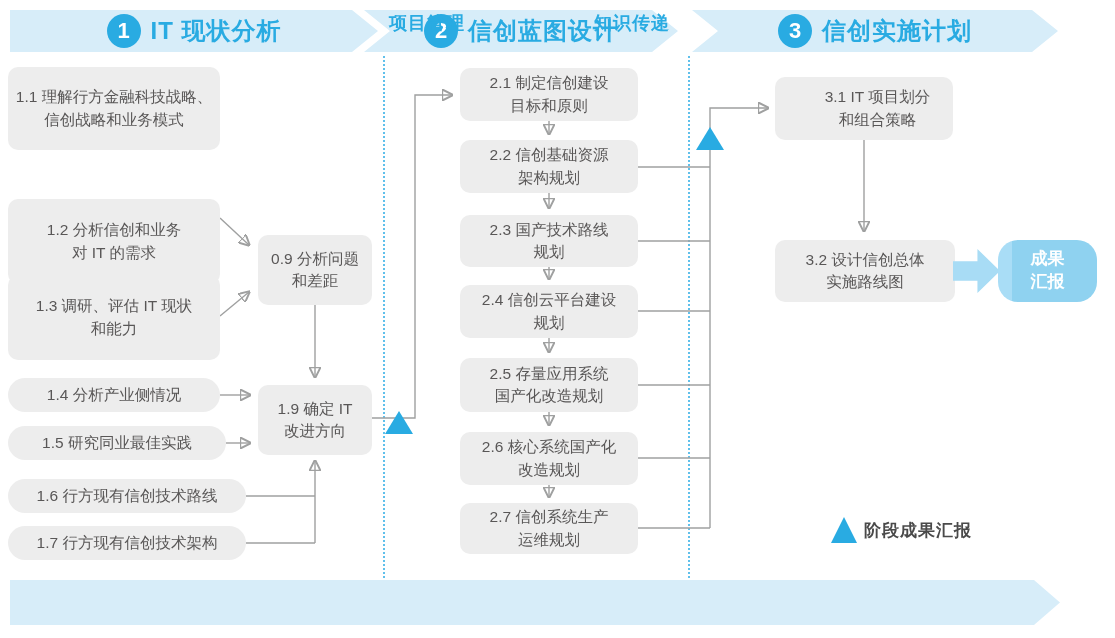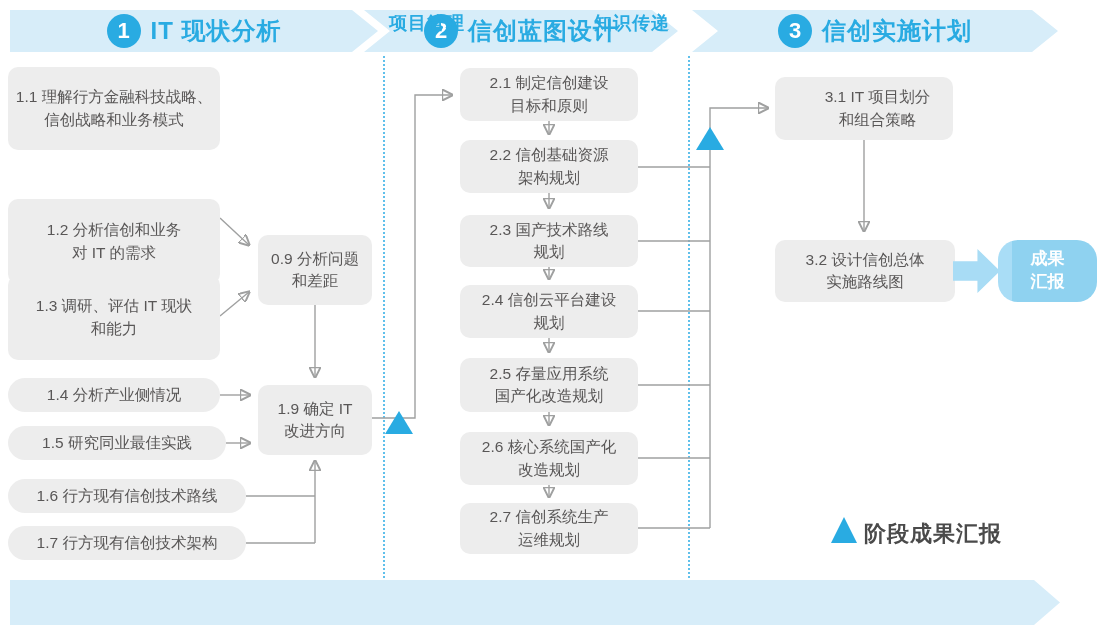--- a/index.html
+++ b/index.html
@@ -34,21 +34,21 @@
   #result-box { position:absolute; left:998px; top:240px; width:99px; height:62px;
                 border-radius:20px; color:#fff; font-size:17px; font-weight:bold;
                 line-height:1.35; text-align:center; white-space:pre-line;
                 display:flex; align-items:center; justify-content:center;
                 background:linear-gradient(90deg,#A9DDF6 0 14px,#8FD2F0 14px); }
   #thick-arrow { position:absolute; left:953px; top:249px; width:47px; height:44px; background:#A8DCF5;
                  clip-path:polygon(0 28%, 52% 28%, 52% 0, 100% 50%, 52% 100%, 52% 72%, 0 72%); }
 
   
   #legend-label { position:absolute; left:864px; top:519px; color:#4A4A4A;
-                  font-size:22px; font-weight:bold; letter-spacing:1px; }
+                  font-size:17px; font-weight:bold; letter-spacing:1px; }
 
   
   #bottom-banner { position:absolute; left:10px; top:580px; width:1050px; height:45px; background:#D7EDF9;
                    clip-path:polygon(0 0, calc(100% - 26px) 0, 100% 50%, calc(100% - 26px) 100%, 0 100%); }
   .bottom-label { position:absolute; top:11px; transform:translateX(-50%); color:#29ABE2;
                   font-size:18px; font-weight:bold; letter-spacing:1px; }
 </style>
 </head>
 <body>
 

